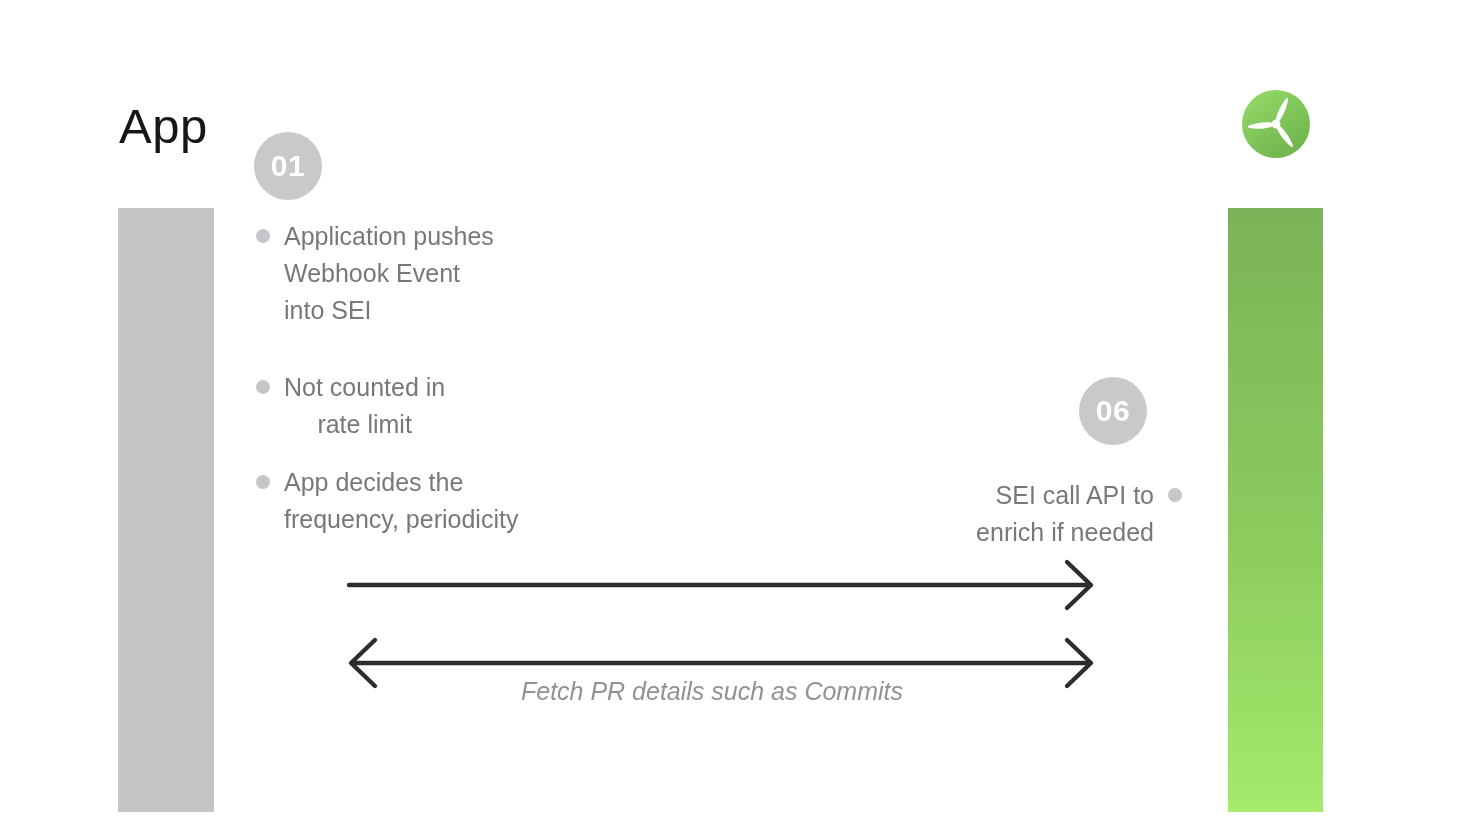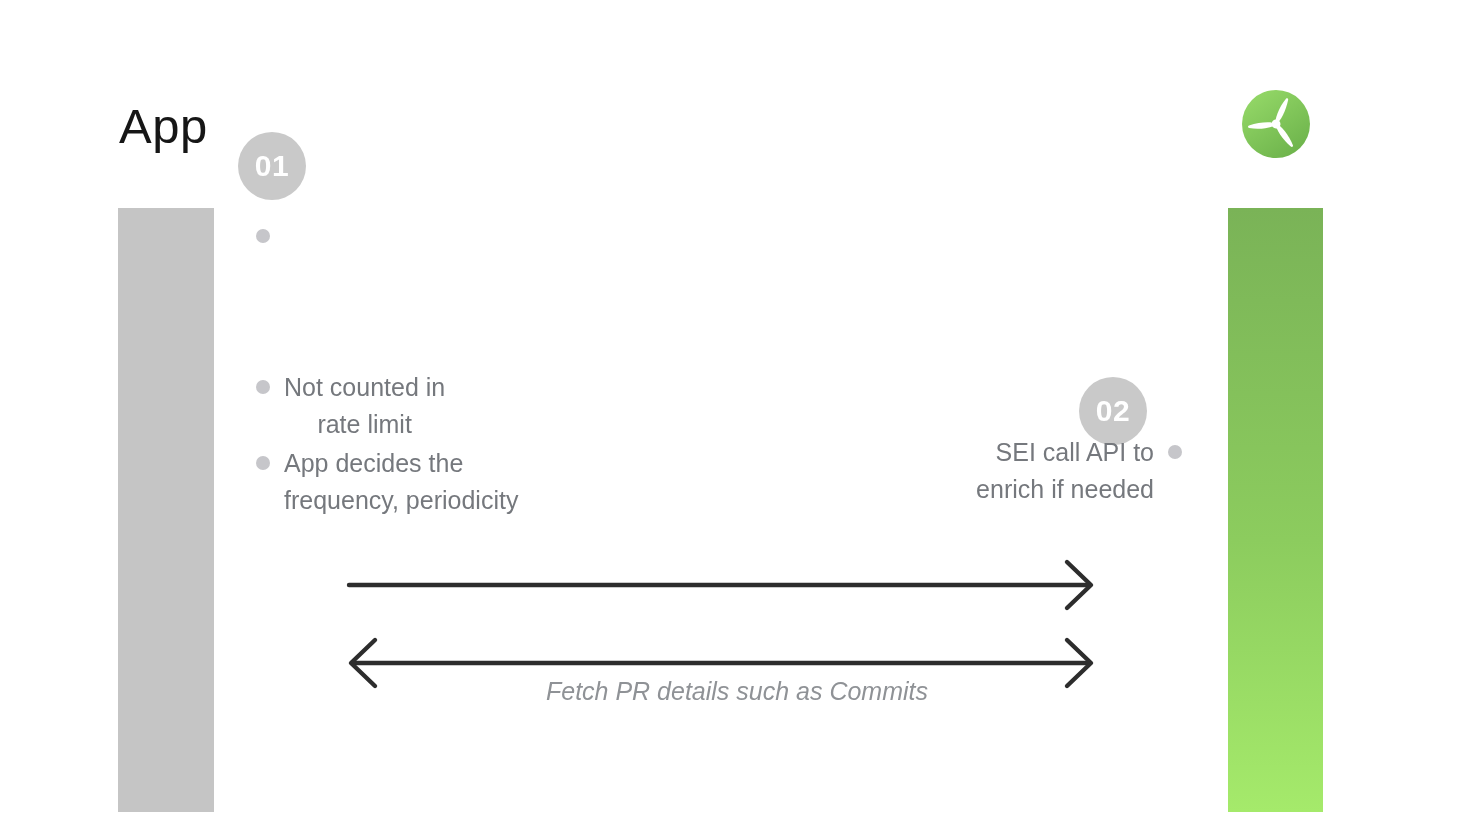--- a/index.html
+++ b/index.html
@@ -54,21 +54,21 @@
     border-radius: 50%;
     background: var(--badge-bg, #c9c9c9);
     color: #ffffff;
     font-size: 30px;
     font-weight: 700;
     display: flex;
     align-items: center;
     justify-content: center;
     letter-spacing: 0.5px;
   }
-  .badge-01 { left: 238px; top: 132px; }
+  .badge-01 { left: 254px; top: 132px; }
   .badge-02 { left: 1079px; top: 377px; }
   .note {
     position: absolute;
     display: flex;
     align-items: flex-start;
     gap: 14px;
   }
   .note-text {
     white-space: pre-line;
     font-size: 25px;
@@ -78,22 +78,22 @@
   .dot {
     flex: 0 0 auto;
     width: 14px;
     height: 14px;
     margin-top: 11px;
     border-radius: 50%;
     background: var(--dot, #c6c6ca);
   }
   .note-1 { left: 256px; top: 218px; }
   .note-2 { left: 256px; top: 369px; text-align: center; }
-  .note-3 { left: 256px; top: 445px; }
-  .note-right { right: 278px; top: 434px; }
+  .note-3 { left: 256px; top: 464px; }
+  .note-right { right: 278px; top: 477px; }
   .note-right .note-text { text-align: right; }
   .arrows {
     position: absolute;
     left: 0;
     top: 0;
     width: 1460px;
     height: 824px;
     pointer-events: none;
   }
   .arrow {
@@ -106,21 +106,21 @@
   .flow-label {
     position: absolute;
     width: 600px;
     text-align: center;
     font-style: italic;
     font-size: 25px;
     line-height: 30px;
     color: var(--label-gray, #8f9296);
   }
   .label-1 { left: 444px; top: 594px; }
-  .label-2 { left: 437px; top: 676px; }
+  .label-2 { left: 412px; top: 676px; }
 </style>
 </head>
 <body>
 
 <div class="canvas">
 
   <div class="title">App</div>
 
   <div class="bar bar-left"></div>
   <div class="bar bar-right"></div>
@@ -135,24 +135,27 @@
     <circle cx="34" cy="34" r="34" fill="url(#logoGrad)"></circle>
     <g fill="#ffffff" transform="rotate(24 34 34)">
       <path d="M34,36 C30.6,30 29.8,18 32.8,6.8 C33.4,5.4 34.9,5.6 35.3,7 C37.7,18 37.2,29 34,36 Z"></path>
       <path d="M34,36 C30.6,30 29.8,18 32.8,6.8 C33.4,5.4 34.9,5.6 35.3,7 C37.7,18 37.2,29 34,36 Z" transform="rotate(120 34 34)"></path>
       <path d="M34,36 C30.6,30 29.8,18 32.8,6.8 C33.4,5.4 34.9,5.6 35.3,7 C37.7,18 37.2,29 34,36 Z" transform="rotate(240 34 34)"></path>
       <circle cx="34" cy="34" r="4.5"></circle>
     </g>
   </svg>
 
   <div class="badge badge-01">01</div>
-  <div class="badge badge-02">02</div>
+  <div class="badge badge-02">06</div>
 
   <div class="note note-1">
     <span class="dot"></span>
+    <div class="note-text">Application pushes
+Webhook Event
+into SEI</div>
   </div>
   <div class="note note-2">
     <span class="dot"></span>
     <div class="note-text">Not counted in
 rate limit</div>
   </div>
   <div class="note note-3">
     <span class="dot"></span>
     <div class="note-text">App decides the
 frequency, periodicity</div>

